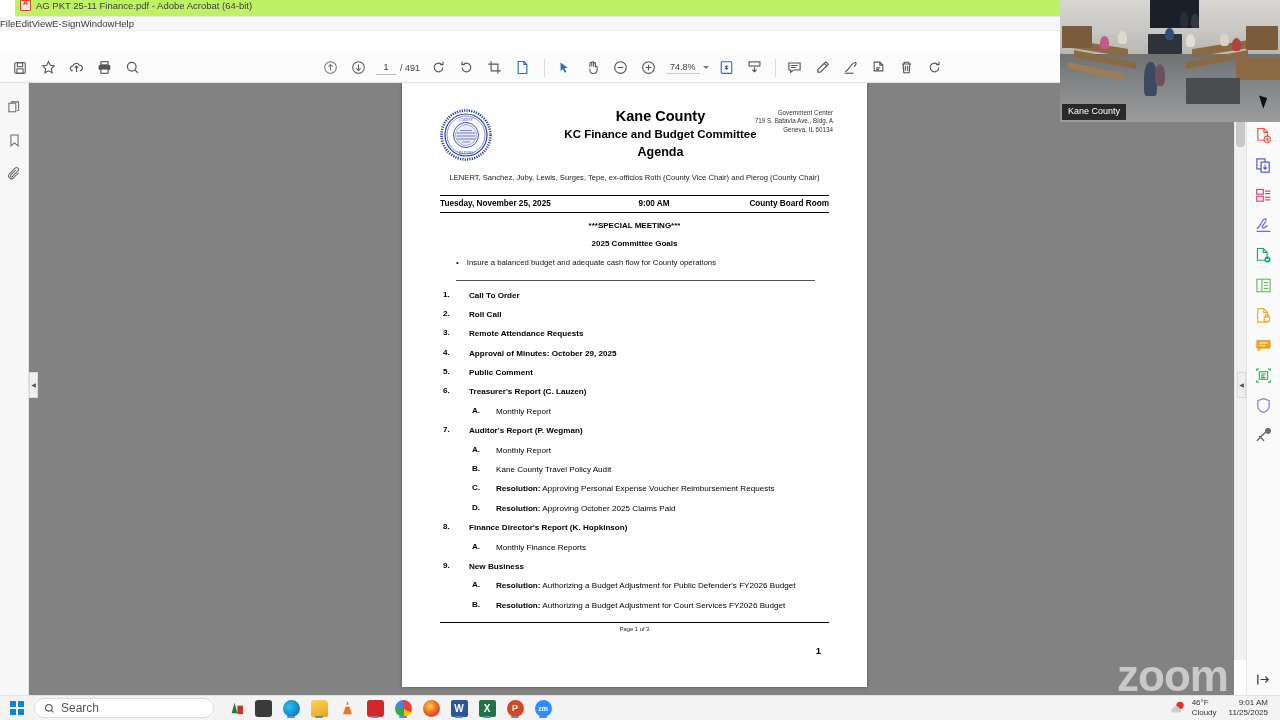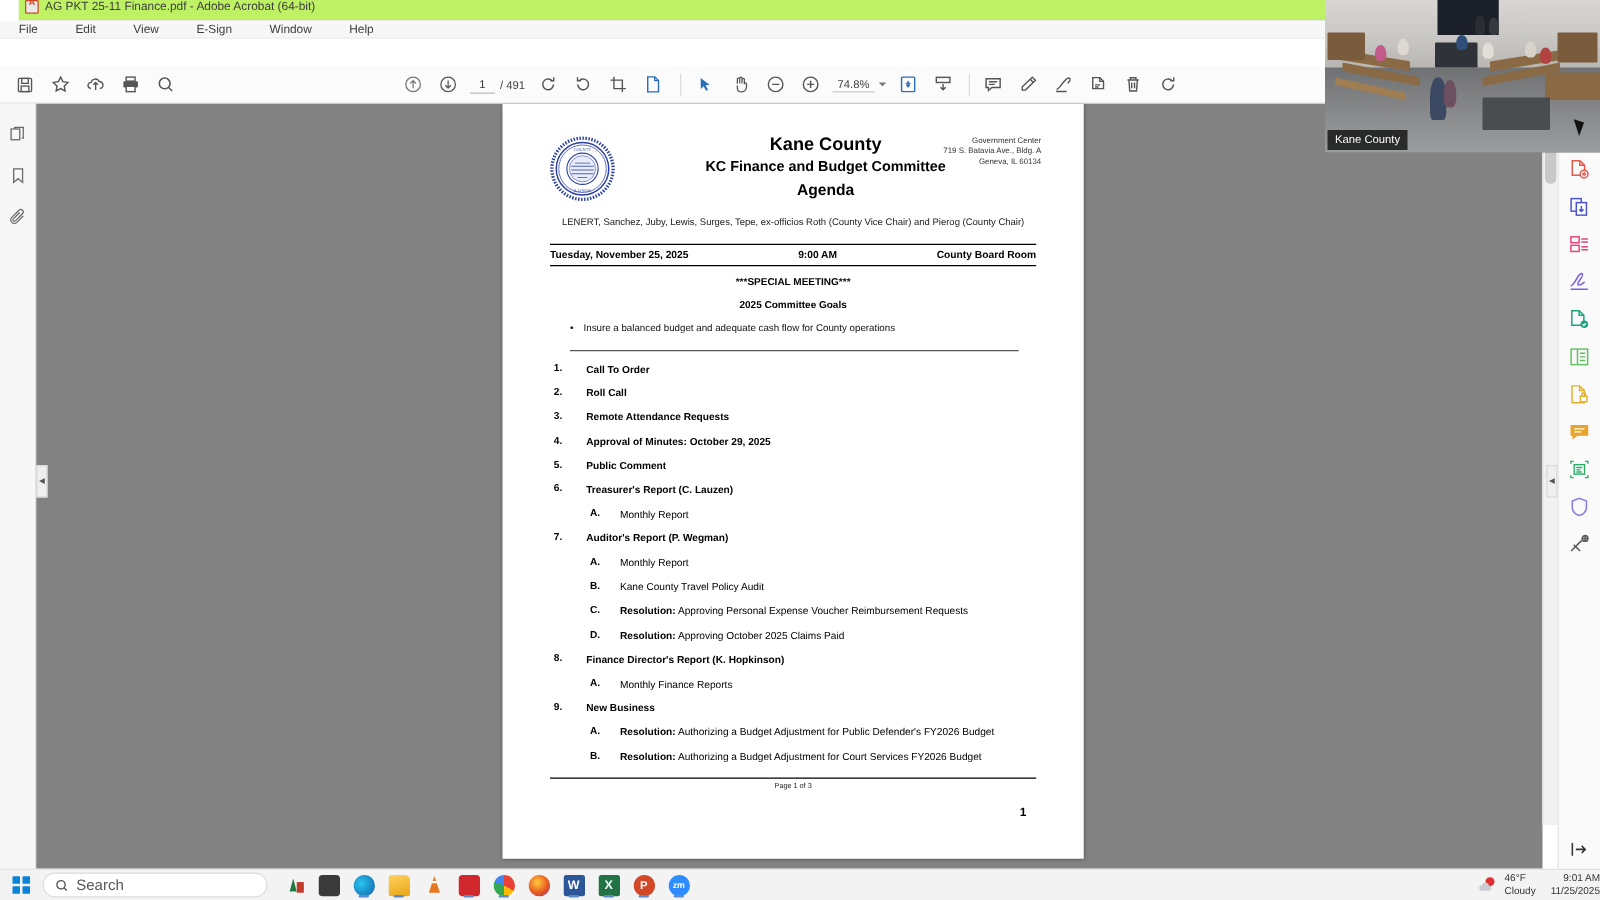--- a/index.html
+++ b/index.html
@@ -28,21 +28,21 @@
   }
   .titlebar .title-text { font-size: 9.5px; color: #3c3c3c; }
 
   
   .menubar {
     position: absolute; top: 17px; left: 0; width: 1280px; height: 14px;
     background: #f7f7f7; display: flex; align-items: center; gap: 0px;
     border-bottom: 1px solid #eeeeee;
   }
   .menubar .menu-item {
-    font-size: 9.5px; color: #3c3c3c; padding: 0 15px; line-height: 14px;
+    font-size: 9.5px; color: #3c3c3c; padding: 0 0; line-height: 14px;
     cursor: default;
   }
 
   
   .tabbar {
     position: absolute; top: 31px; left: 0; width: 1280px; height: 22px;
     background: #f3f3f3; display: flex; align-items: flex-end;
     border-bottom: 1px solid #d8d8d8;
   }
   .tab-btn {
@@ -276,21 +276,21 @@
     justify-content: center; cursor: pointer; position: relative;
     border-radius: 3px;
   }
   .tb-app .sq { width: 17px; height: 17px; border-radius: 3px; }
   .tb-app .dot {
     position: absolute; bottom: 1px; left: 50%; transform: translateX(-50%);
     width: 8px; height: 2px; border-radius: 1px; background: #5b8ac7;
   }
   .tray {
     margin-left: auto; display: flex; align-items: flex-start; gap: 12px;
-    padding-right: 0;
+    padding-right: 12px;
   }
   .weather { display: flex; align-items: center; gap: 5px; }
   .weather .wx-ico {
     width: 16px; height: 14px; position: relative;
   }
   .weather .wtxt { font-size: 8px; color: #333; line-height: 10px; }
   .clock { text-align: right; font-size: 8px; color: #333; line-height: 10px; }
 </style>
 </head>
 <body>
@@ -732,20 +732,21 @@
           <path d="M13.8 1.2v5.6M11 4h5.6"></path>
       </svg>
     </div>
     <div class="rp-expand">
       <svg width="15" height="15" viewBox="0 0 16 16" fill="none" stroke="#333" stroke-width="1.3">
         <path d="M2 2.6v10.8M5 8h8M10 5l3 3-3 3"></path>
       </svg>
     </div>
   </div>
 
+  <div class="zoom-wm">zoom</div>
 
   <div class="zoom-video">
     <div class="zv-wall"></div>
     <div class="zv-screen"></div>
     <div class="zv-floor"></div>
 
     <div class="zv-desk" style="left:6px; top:44px; width:62px; height:8px; transform:skewY(9deg);"></div>
     <div class="zv-desk" style="left:14px; top:56px; width:62px; height:7px; transform:skewY(11deg);"></div>
     <div class="zv-desk" style="left:132px; top:44px; width:64px; height:8px; transform:skewY(-9deg);"></div>
     <div class="zv-desk" style="left:126px; top:56px; width:62px; height:7px; transform:skewY(-11deg);"></div>

